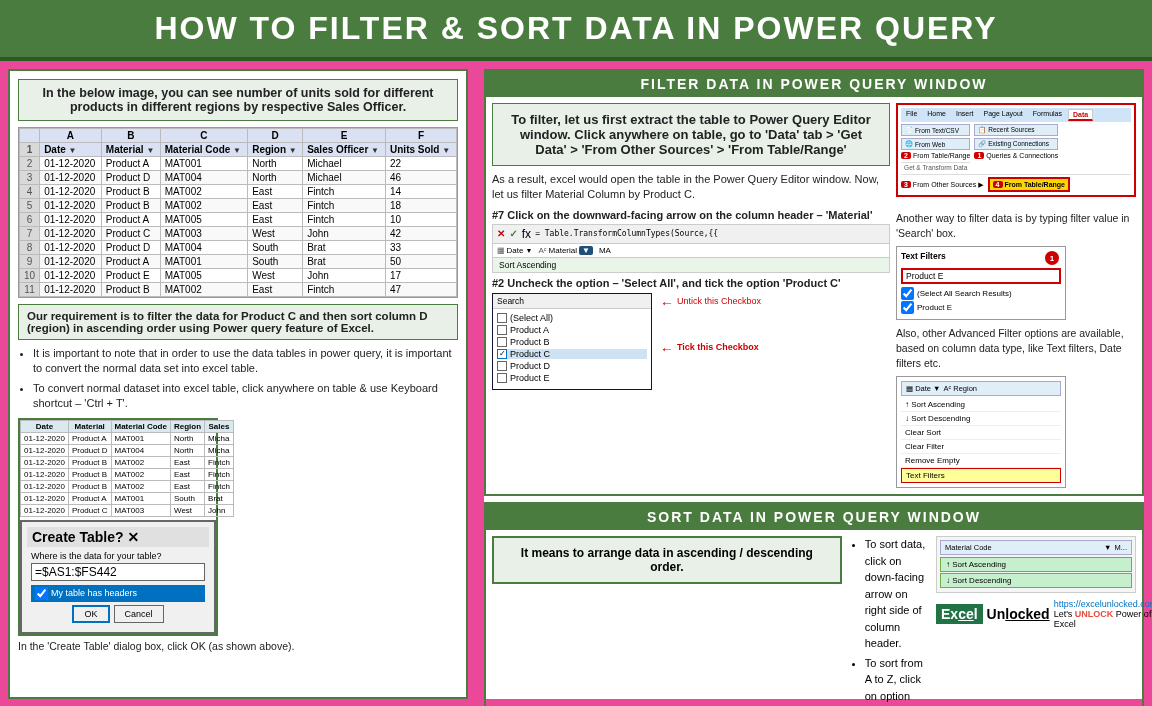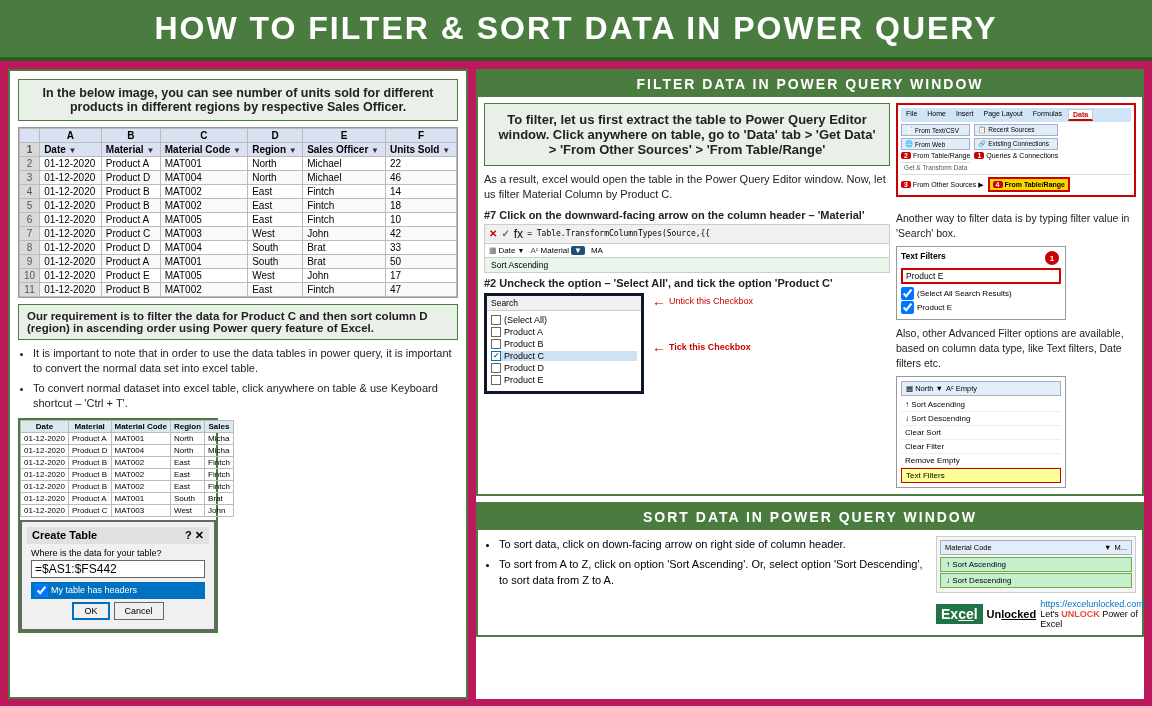--- a/index.html
+++ b/index.html
@@ -19,23 +19,23 @@
       padding: 10px 20px;
       font-size: 32px;
       font-weight: 900;
       letter-spacing: 2px;
       text-transform: uppercase;
       border-bottom: 4px solid #2d5a20;
     }
 
     .content-wrapper {
       display: flex;
-      gap: 0;
+      gap: 8px;
       padding: 8px;
-      background: #be185d;
+      background: #ec4899;
       height: calc(706px - 60px);
     }
 
     
     .left-panel {
       width: 460px;
       min-width: 460px;
       background: #fff;
       border: 2px solid #4a7c3f;
       padding: 8px;
@@ -150,23 +150,22 @@
       background: #f0f0f0;
       border: 2px solid #666;
       padding: 5px;
       margin-top: 3px;
       font-size: 9px;
     }
     .dialog-title {
       background: #e0e0e0;
       font-weight: bold;
       padding: 2px 5px;
-      font-size: 11px;
-      display: flex;
-      justify-content: space-between;
+      font-size: 14px;
+      display: flex;
     }
     .dialog-body {
       padding: 4px;
       font-size: 9px;
     }
     .dialog-input {
       border: 1px solid #666;
       padding: 1px 3px;
       font-size: 12px;
       width: 100%;
@@ -492,21 +491,21 @@
     }
 
     .step2-container {
       display: flex;
       gap: 8px;
       align-items: flex-start;
       margin-top: 4px;
     }
 
     .step2-panel {
-      border: 3px solid #0f172a;
+      border: 1px solid #0f172a;
       background: #fff;
       width: 160px;
       font-size: 9px;
     }
 
     .step2-search-row {
       padding: 2px 4px;
       background: #f0f0f0;
       border-bottom: 1px solid #ccc;
       font-size: 8.5px;
@@ -744,20 +743,21 @@
               <span>My table has headers</span>
             </div>
             <div class="dialog-buttons">
               <button class="dialog-btn dialog-btn-ok">OK</button>
               <button class="dialog-btn">Cancel</button>
             </div>
           </div>
         </div>
       </div>
     </div>
+    <div class="bottom-caption">In the 'Create Table' dialog box, click OK (as shown above).</div>
   </div>
 
   <div class="right-panel">
 
     <div class="filter-section">
       <div class="section-header">FILTER DATA IN POWER QUERY WINDOW</div>
       <div class="filter-content">
 
         <div class="filter-left">
           <div class="filter-instruction">To filter, let us first extract the table to Power Query Editor window. Click anywhere on table, go to 'Data' tab &gt; 'Get Data' &gt; 'From Other Sources' &gt; 'From Table/Range'</div>
@@ -896,37 +896,38 @@
             <div class="text-filter-check">
               <input type="checkbox" checked="" style="">
               <span>Product E</span>
             </div>
           </div>
 
           <p class="adv-filter-text">Also, other Advanced Filter options are available, based on column data type, like Text filters, Date filters etc.</p>
 
           <div class="adv-sort-panel">
             <div class="sort-panel-header">
-              <span>▦ North ▼</span>
-              <span>Aᶜ Empty</span>
+              <span>▦ Date ▼</span>
+              <span>Aᶜ Region</span>
             </div>
             <div class="sort-item">↑ Sort Ascending</div>
             <div class="sort-item">↓ Sort Descending</div>
             <div class="sort-item">Clear Sort</div>
             <div class="sort-item">Clear Filter</div>
             <div class="sort-item">Remove Empty</div>
             <div class="sort-item highlighted">Text Filters</div>
           </div>
         </div>
       </div>
     </div>
 
     <div class="sort-section">
       <div class="section-header">SORT DATA IN POWER QUERY WINDOW</div>
       <div class="sort-content">
+        <div class="sort-left-box">It means to arrange data in ascending / descending order.</div>
 
         <div class="sort-right-text">
           <ul>
             <li>To sort data, click on down-facing arrow on right side of column header.</li>
             <li>To sort from A to Z, click on option 'Sort Ascending'. Or, select option 'Sort Descending', to sort data from Z to A.</li>
           </ul>
         </div>
 
         <div class="sort-img">
           <div class="sort-mini-panel">
@@ -937,21 +938,21 @@
             </div>
             <div class="sort-mini-row active">↑ Sort Ascending</div>
             <div class="sort-mini-row active">↓ Sort Descending</div>
           </div>
 
           <div style="display:flex;align-items:center;gap:4px;margin-top:6px;">
             <div class="excel-logo">
               <div style="background:#217346;color:#fff;padding:3px 5px;font-size:14px;font-weight:900;line-height:1;">
                 <span>Ex</span><span style="text-decoration:underline;text-decoration-color:#fff;">ce</span><span>l</span>
               </div>
-              <div style="font-size:11px;">
+              <div style="font-size:14px;">
                 <span>Un</span><span style="text-decoration:underline;">locked</span>
               </div>
             </div>
             <div style="font-size:9px;">
               <div style="color:#0070c0;">https://excelunlocked.com/</div>
               <div>Let's <span class="unlock-text">UNLOCK</span> Power of Excel</div>
             </div>
           </div>
         </div>
       </div>

